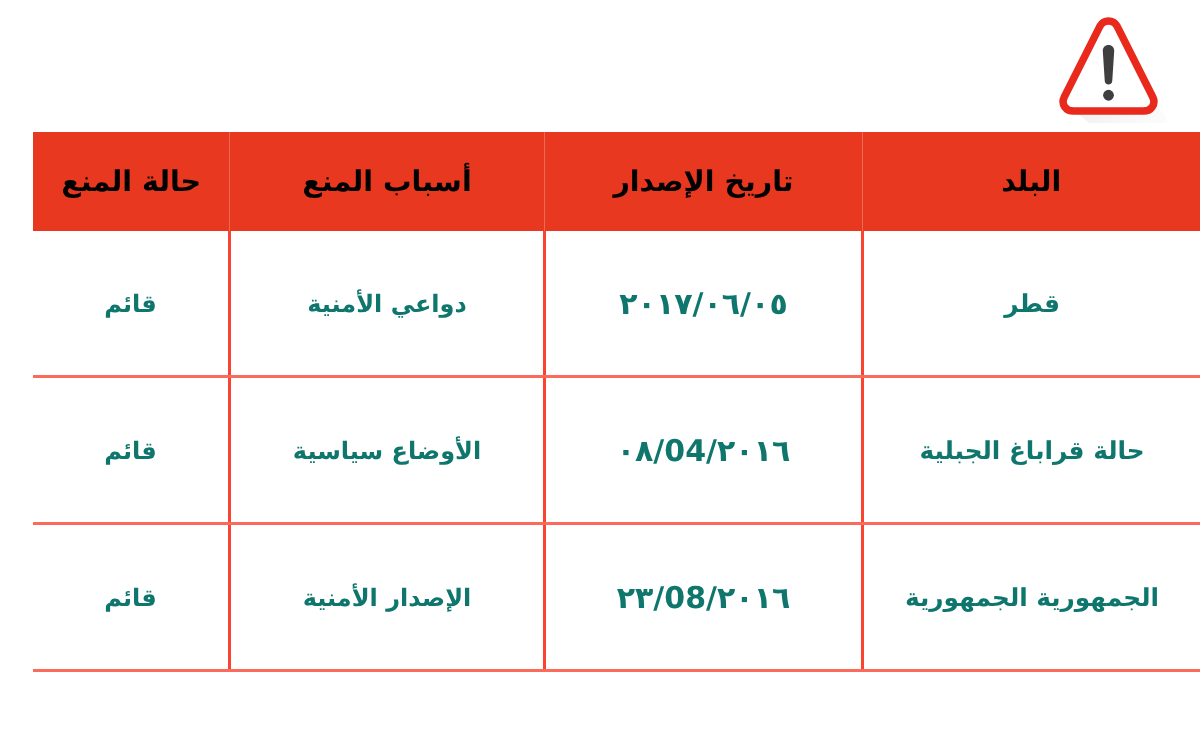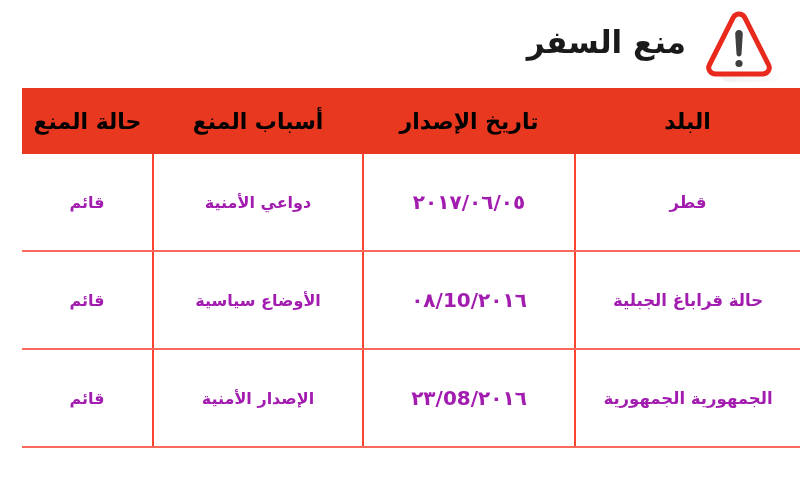--- a/index.html
+++ b/index.html
@@ -70,38 +70,38 @@
     right: 0;
     width: 778px;
     border-collapse: collapse;
     table-layout: fixed;
     background: #ffffff;
   }
 
   .ban-table thead th {
     background: #e8381f;
     color: #000000;
-    font-size: 22px;
+    font-size: 19px;
     font-weight: bold;
     height: 66px;
     padding: 0 6px;
     text-align: center;
     vertical-align: middle;
     border: none;
     white-space: nowrap;
   }
 
   .ban-table tbody td {
     height: 96px;
     padding: 0 8px;
     text-align: center;
     vertical-align: middle;
     font-size: 16px;
     font-weight: bold;
-    color: #a21caf;
+    color: #0f766e;
     background: #ffffff;
     border-bottom: 2px solid #fb6a5b;
     border-left: 2px solid #fb4430;
     white-space: nowrap;
   }
   .ban-table tbody tr td:last-child {
     border-left: none;
   }
   .ban-table tbody td.col-country {
     font-size: 16.5px;
@@ -137,21 +137,20 @@
         <path d="M39 8 L70 62 L78 70 L78 74 L26 74 L12 62 Z" fill="url(#shadowGrad)"></path>
 
         <path d="M39 6 C41.4 6 43.5 7.3 44.7 9.4 L68.4 56.5 C69.6 58.8 69.5 61.3 68.2 63.2 C66.9 65.1 64.8 66 62.3 66 L15.7 66 C13.2 66 11.1 65.1 9.8 63.2 C8.5 61.3 8.4 58.8 9.6 56.5 L33.3 9.4 C34.5 7.3 36.6 6 39 6 Z" fill="#ffffff" stroke="#e8291c" stroke-width="5" stroke-linejoin="round"></path>
 
         <path d="M39 22 C41.3 22 43 23.8 42.8 26 L41.5 46 C41.4 47.4 40.4 48.4 39 48.4 C37.6 48.4 36.6 47.4 36.5 46 L35.2 26 C35 23.8 36.7 22 39 22 Z" fill="#3f3f3f"></path>
 
         <circle cx="39" cy="55.5" r="3.6" fill="#3f3f3f"></circle>
       </svg>
     </div>
 
-    <div class="title-text">منع السفر</div>
 
   </div>
 
   <table class="ban-table">
     <colgroup>
       <col class="c-country">
       <col class="c-date">
       <col class="c-reason">
       <col class="c-status">
     </colgroup>
@@ -165,21 +164,21 @@
     </thead>
     <tbody>
       <tr>
         <td class="col-country">قطر</td>
         <td class="col-date">٢٠١٧/٠٦/٠٥</td>
         <td class="col-reason">دواعي الأمنية</td>
         <td class="col-status">قائم</td>
       </tr>
       <tr>
         <td class="col-country">حالة قراباغ الجبلية</td>
-        <td class="col-date">٢٠١٦/10/٠٨</td>
+        <td class="col-date">٢٠١٦/04/٠٨</td>
         <td class="col-reason">الأوضاع سياسية</td>
         <td class="col-status">قائم</td>
       </tr>
       <tr>
         <td class="col-country">الجمهورية الجمهورية</td>
         <td class="col-date">٢٠١٦/08/٢٣</td>
         <td class="col-reason">الإصدار الأمنية</td>
         <td class="col-status">قائم</td>
       </tr>
     </tbody>

